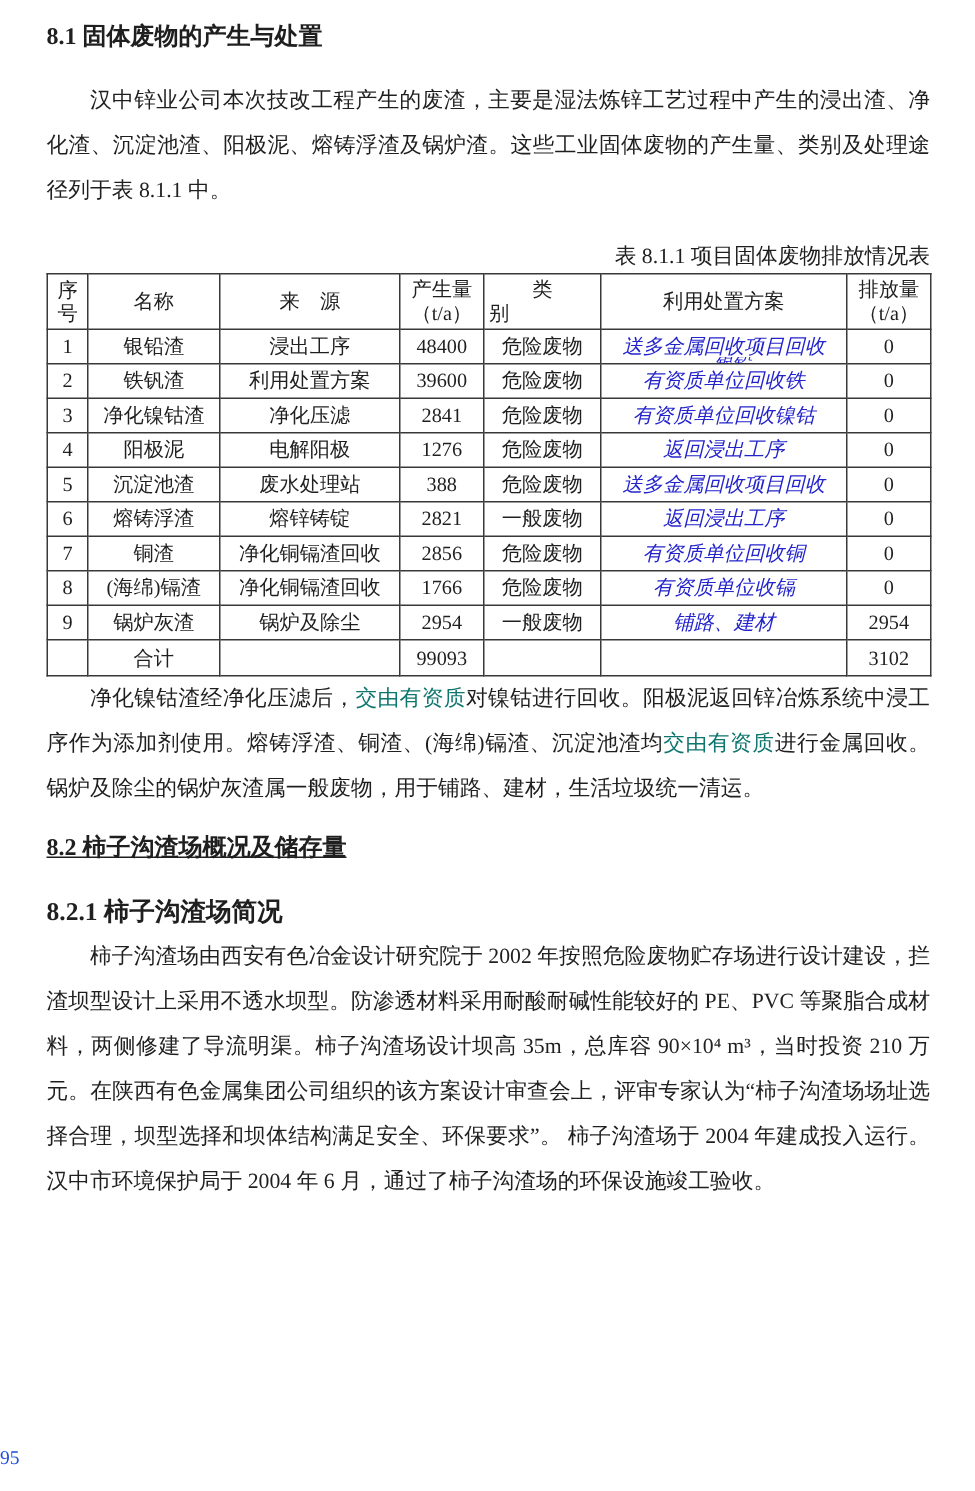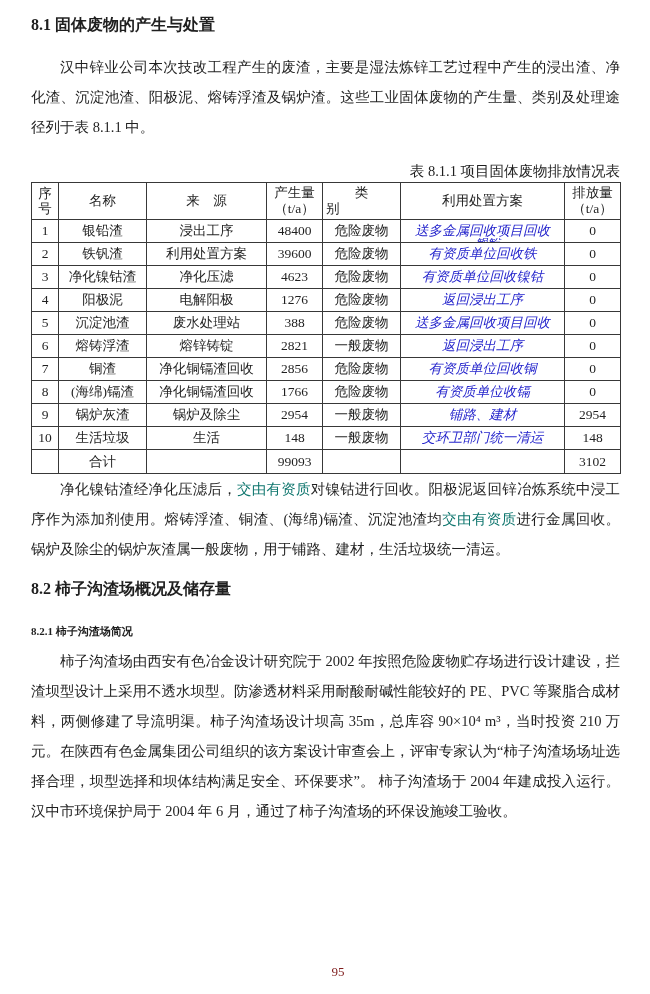--- a/index.html
+++ b/index.html
@@ -20,22 +20,22 @@
     text-align:center;
     font-size:12.5px; font-weight:bold; letter-spacing:.5px;
     color:#262626; line-height:15px;
   }
 
   h1.chapter {
     margin:26px 0 0; font-size:22px; line-height:32px; font-weight:bold;
     letter-spacing:1px;
   }
   h2.sec { margin:14px 0 16px; font-size:16px; line-height:22px; font-weight:bold; }
-  h2.sec-2 { margin:14px 0 0; }
-  h3.subsec { margin:22px 0 0; font-size:11px; line-height:18px; font-weight:bold; }
+  h2.sec-2 { margin:14px 0 0;text-decoration:underline; }
+  h3.subsec { margin:22px 0 0; font-size:17px; line-height:18px; font-weight:bold; }
 
   p.body {
     margin:14px 0 0;
     font-size:14.5px; line-height:30px;
     text-align:justify; text-indent:29px;
   }
   p.after-table { margin-top:0; }
   p.shizigou { margin-top:6px; }
   .blue { color:#0f766e; }
 
@@ -63,21 +63,21 @@
   .cat-l2 { text-align:left; padding-left:2px; line-height:16px; }
   td.disposal { color:#2424cc; position:relative;font-style:italic; }
   .clip-frag {
     position:absolute; left:12px; right:0; bottom:0;
     height:4px; line-height:6px; overflow:hidden;
     font-size:12px; color:#2424cc; text-align:center;
   }
 
   .page-num {
     position:absolute; left:0; right:0; bottom:14px;
-    text-align:center; font-size:13px; color:#7f1d1d;padding-left:26px;
+    font-size:13px; color:#1d4ed8;
   }
 </style>
 </head>
 <body>
 
 <div class="page">
 
 
 
   <h2 class="sec">8.1 固体废物的产生与处置</h2>
@@ -132,21 +132,21 @@
           <td>利用处置方案</td>
           <td>39600</td>
           <td>危险废物</td>
           <td class="disposal">有资质单位回收铁</td>
           <td>0</td>
         </tr>
         <tr>
           <td>3</td>
           <td>净化镍钴渣</td>
           <td>净化压滤</td>
-          <td>4623</td>
+          <td>2841</td>
           <td>危险废物</td>
           <td class="disposal">有资质单位回收镍钴</td>
           <td>0</td>
         </tr>
         <tr>
           <td>4</td>
           <td>阳极泥</td>
           <td>电解阳极</td>
           <td>1276</td>
           <td>危险废物</td>
@@ -191,29 +191,20 @@
         </tr>
         <tr>
           <td>9</td>
           <td>锅炉灰渣</td>
           <td>锅炉及除尘</td>
           <td>2954</td>
           <td>一般废物</td>
           <td class="disposal">铺路、建材</td>
           <td>2954</td>
         </tr>
-        <tr>
-          <td>10</td>
-          <td>生活垃圾</td>
-          <td>生活</td>
-          <td>148</td>
-          <td>一般废物</td>
-          <td class="disposal">交环卫部门统一清运</td>
-          <td>148</td>
-        </tr>
         <tr class="total-row">
           <td></td>
           <td>合计</td>
           <td></td>
           <td>99093</td>
           <td></td>
           <td></td>
           <td>3102</td>
         </tr>
       </tbody>

